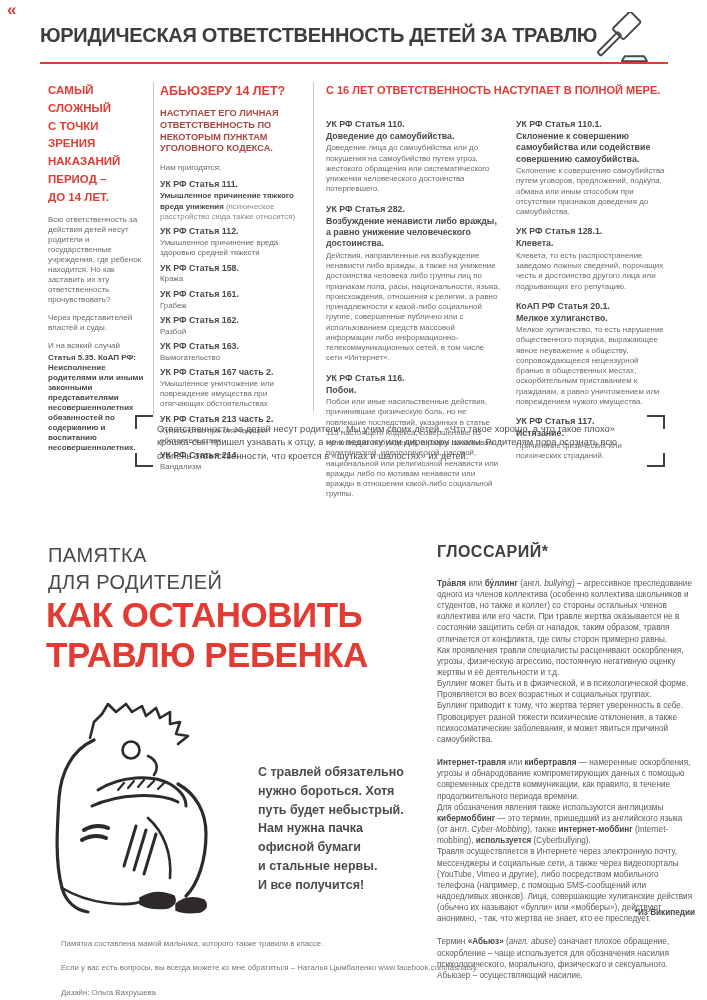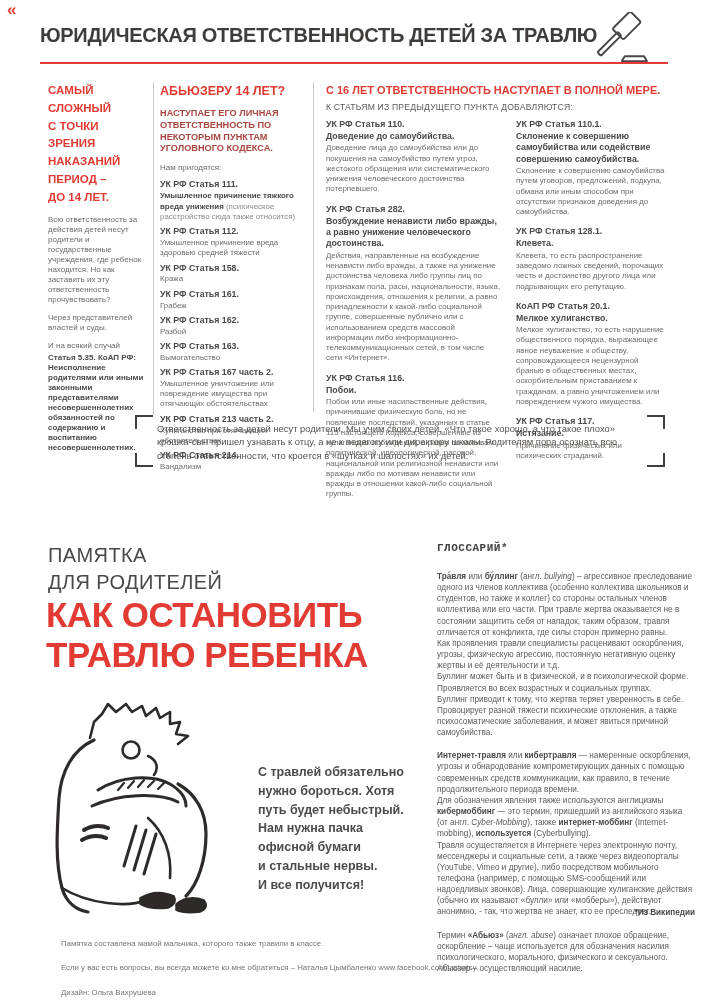--- a/index.html
+++ b/index.html
@@ -38,21 +38,21 @@
   .q-tr{right:0;top:0;border-right-width:2px;border-top-width:2px;}
   .q-bl{left:0;bottom:0;border-left-width:2px;border-bottom-width:2px;}
   .q-br{right:0;bottom:0;border-right-width:2px;border-bottom-width:2px;}
   .q-text{position:absolute;left:22px;top:7px;width:490px;font-size:9.4px;line-height:1.42;color:#55514f;}
   
   .memo-kicker{left:48px;top:542px;font-size:20px;line-height:1.33;color:#4b4847;white-space:pre-line;letter-spacing:.4px;}
   .memo-title{left:46px;top:595px;font-size:35px;line-height:1.15;font-weight:800;color:#e23b33;white-space:pre-line;letter-spacing:-0.5px;}
   .motivation{left:258px;top:763px;width:175px;font-size:12.5px;line-height:1.5;font-weight:700;color:#4b4b4b;white-space:pre-line;}
   
   .glossary{left:437px;top:541px;width:258px;font-size:8.2px;line-height:1.36;color:#5d5958;}
-  .glossary h3{font-size:11px;color:#433f3e;letter-spacing:.5px;margin:0 0 15px 0;font-family:Liberation Mono, monospace;}
+  .glossary h3{font-size:16px;color:#433f3e;letter-spacing:.5px;margin:0 0 15px 0;}
   .g-ent{margin:0 0 12px 0;}
   .seg-b{font-weight:700;color:#4c4847;}
   .seg-i{font-style:italic;}
   .g-foot{left:565px;top:908px;width:130px;text-align:right;font-size:8.2px;font-weight:700;color:#4b4847;}
   
   .footer{left:48px;top:925px;font-size:7.8px;line-height:1.45;color:#787473;}
   .footer p{margin:13px;}
   .footer .credit{margin-top:9px;}
   svg{display:block;}
 </style>
@@ -131,21 +131,20 @@
       <div class="art-d">Хулиганство при отягчающих обстоятельствах</div>
     </div>
     <div class="art">
       <div class="art-t">УК РФ Статья 214.</div>
       <div class="art-d">Вандализм</div>
     </div>
   </div>
 
   <div class="abs" style="left:326px;top:84px;width:345px">
     <p class="red-h at16-heading">С 16 ЛЕТ ОТВЕТСТВЕННОСТЬ НАСТУПАЕТ В ПОЛНОЙ МЕРЕ.</p>
-    <p class="at16-sub">К СТАТЬЯМ ИЗ ПРЕДЫДУЩЕГО ПУНКТА ДОБАВЛЯЮТСЯ:</p>
   </div>
 
   <div class="abs col" style="left:326px;top:119px;width:176px">
     <div class="art3">
       <div class="art-t">УК РФ Статья 110.</div>
       <div class="art-n">Доведение до самоубийства.</div>
       <div class="art-d">Доведение лица до самоубийства или до покушения на самоубийство путем угроз, жестокого обращения или систематического унижения человеческого достоинства потерпевшего.</div>
     </div>
     <div class="art3">
       <div class="art-t">УК РФ Статья 282.</div>

